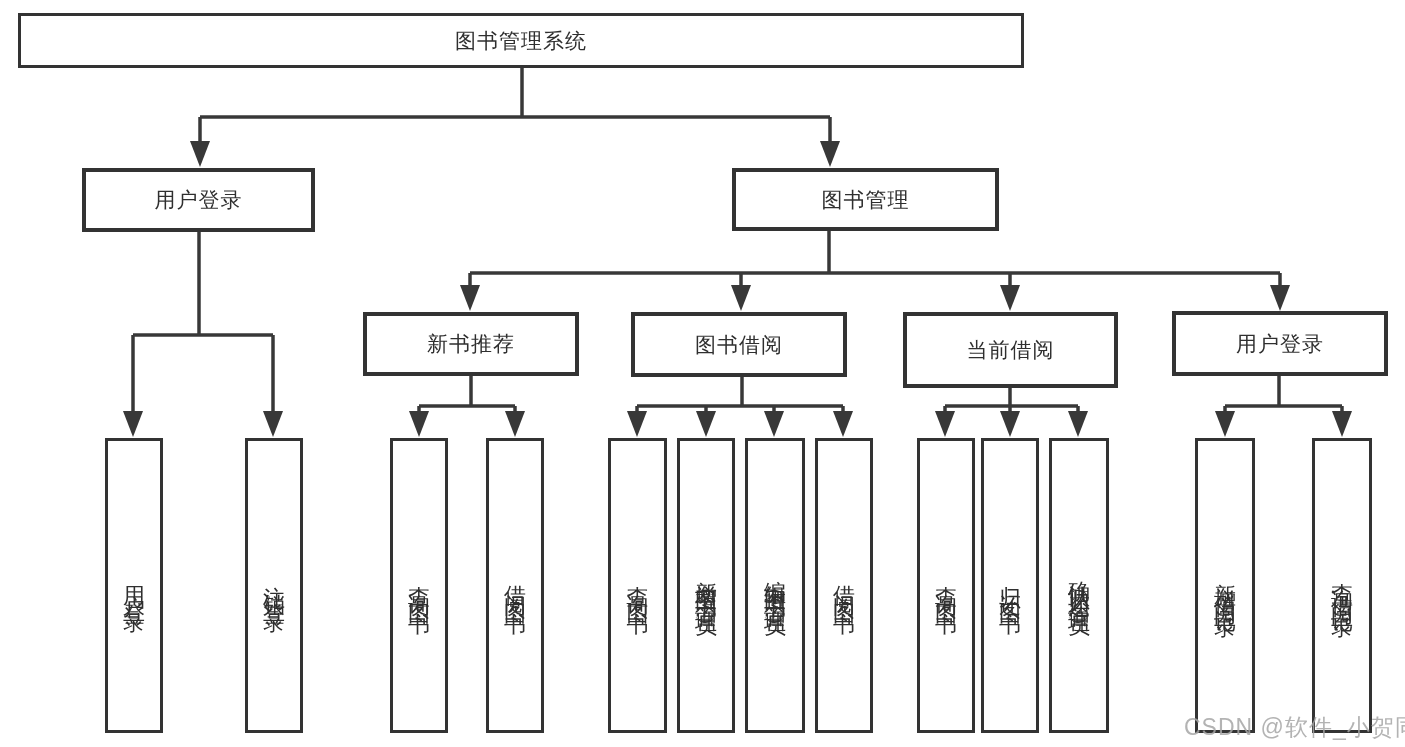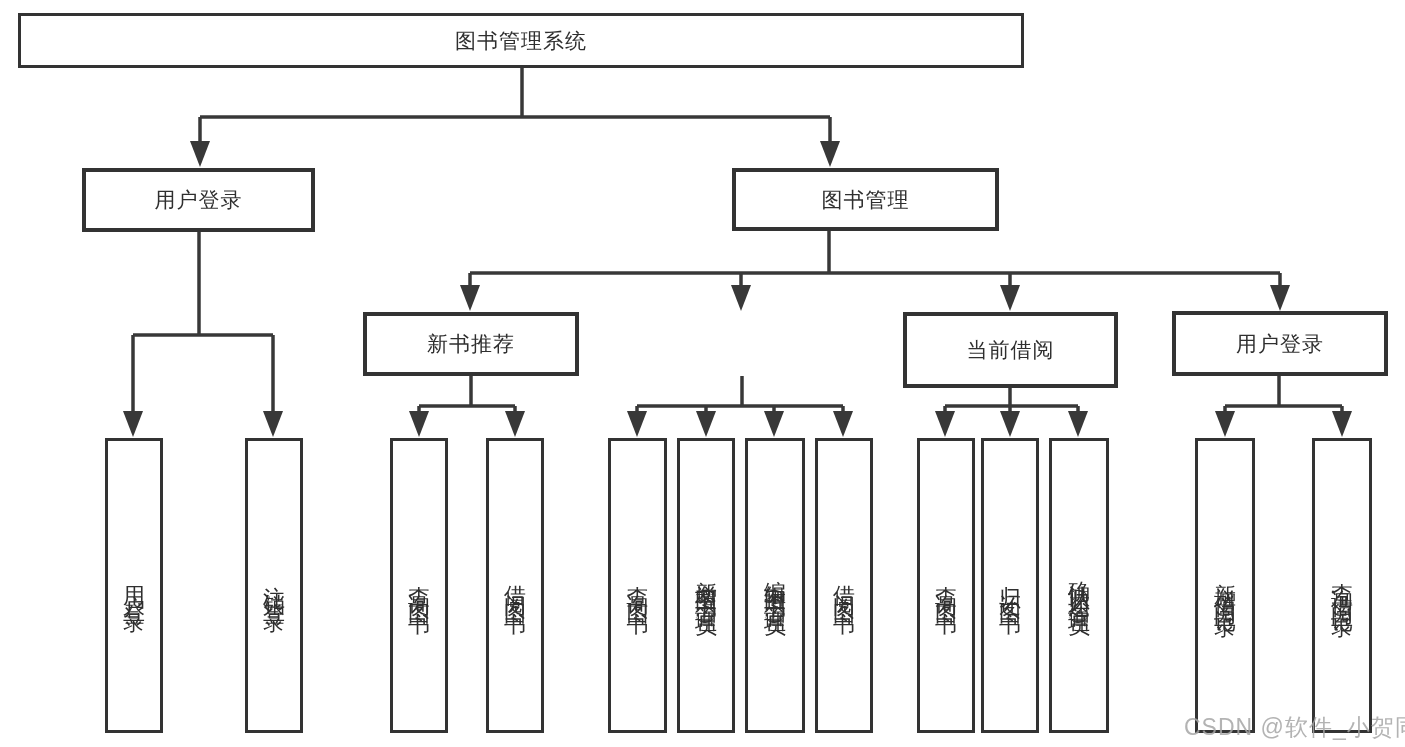--- a/index.html
+++ b/index.html
@@ -122,20 +122,23 @@
   <div class="box" style="left:82px;top:168px;width:233px;height:64px;">
     <span class="hlabel">用户登录</span>
   </div>
   <div class="box" style="left:732px;top:168px;width:267px;height:63px;">
     <span class="hlabel">图书管理</span>
   </div>
 
   <div class="box" style="left:363px;top:312px;width:216px;height:64px;">
     <span class="hlabel">新书推荐</span>
   </div>
+  <div class="box" style="left:631px;top:312px;width:216px;height:65px;">
+    <span class="hlabel">图书借阅</span>
+  </div>
   <div class="box" style="left:903px;top:312px;width:215px;height:76px;">
     <span class="hlabel">当前借阅</span>
   </div>
   <div class="box" style="left:1172px;top:311px;width:216px;height:65px;">
     <span class="hlabel">用户登录</span>
   </div>
 
   <div class="box leaf" style="left:105px;top:438px;width:58px;height:295px;">
     <span class="vlabel">用户登录</span>
   </div>

